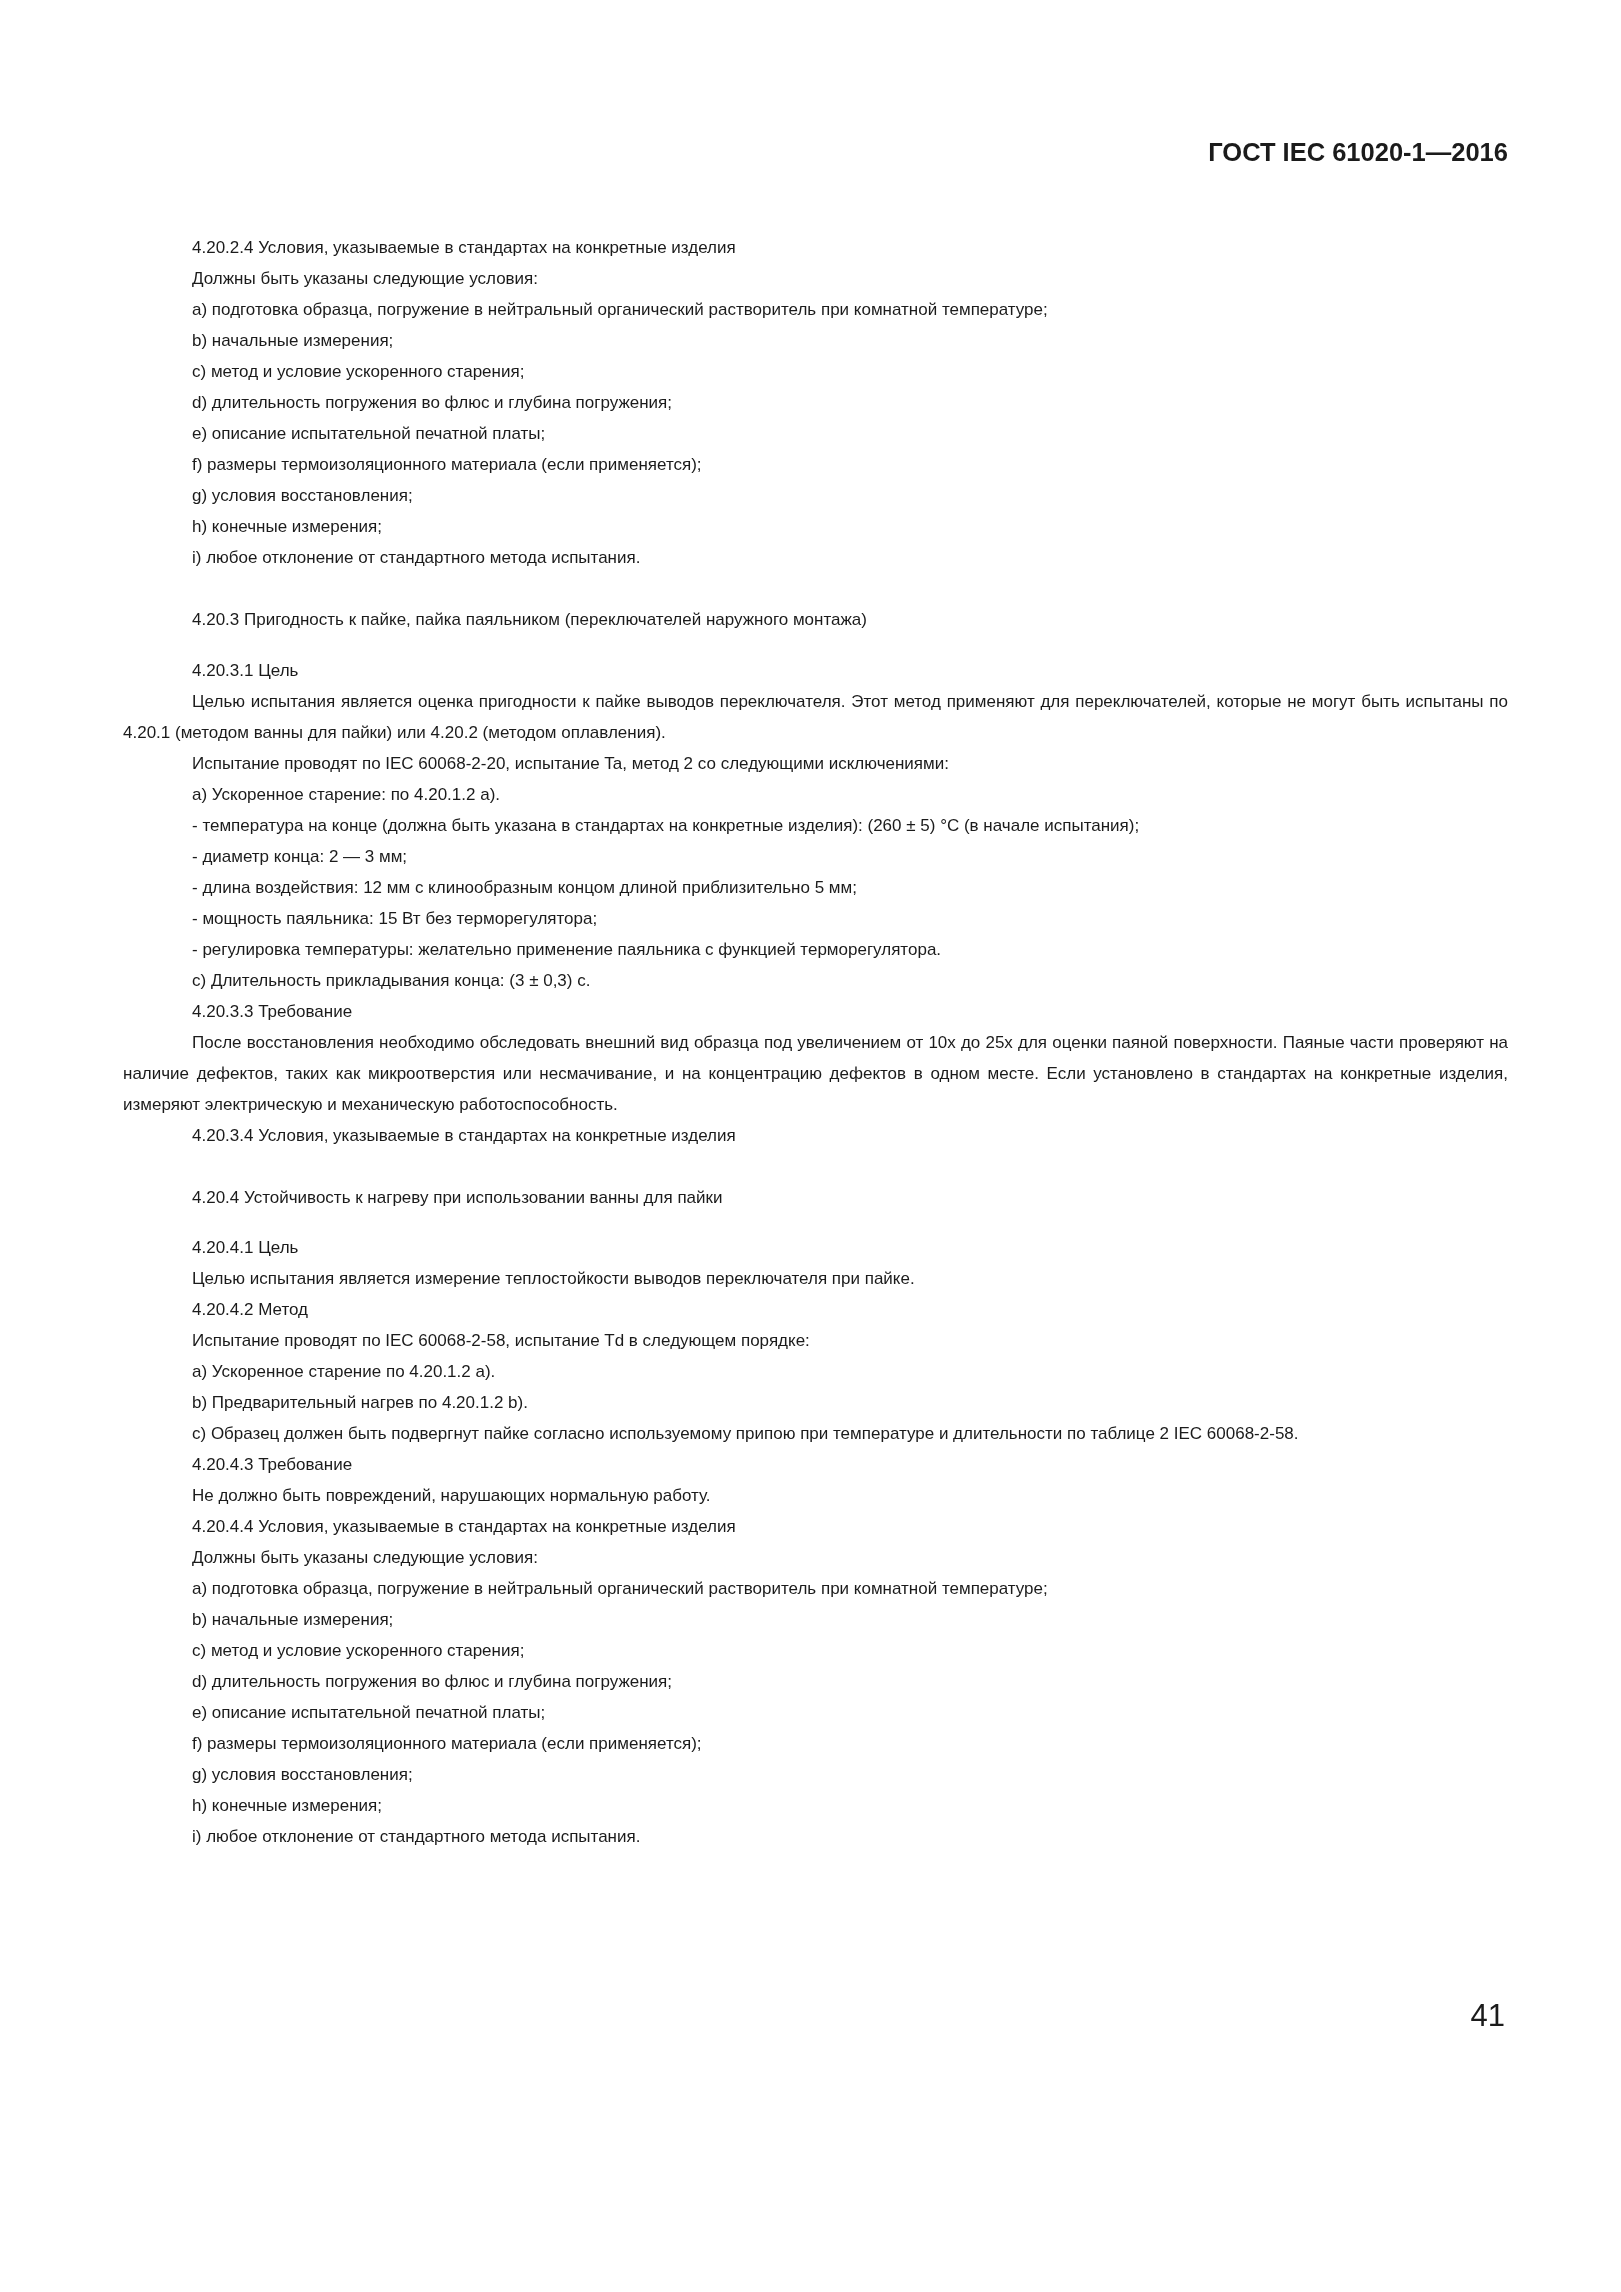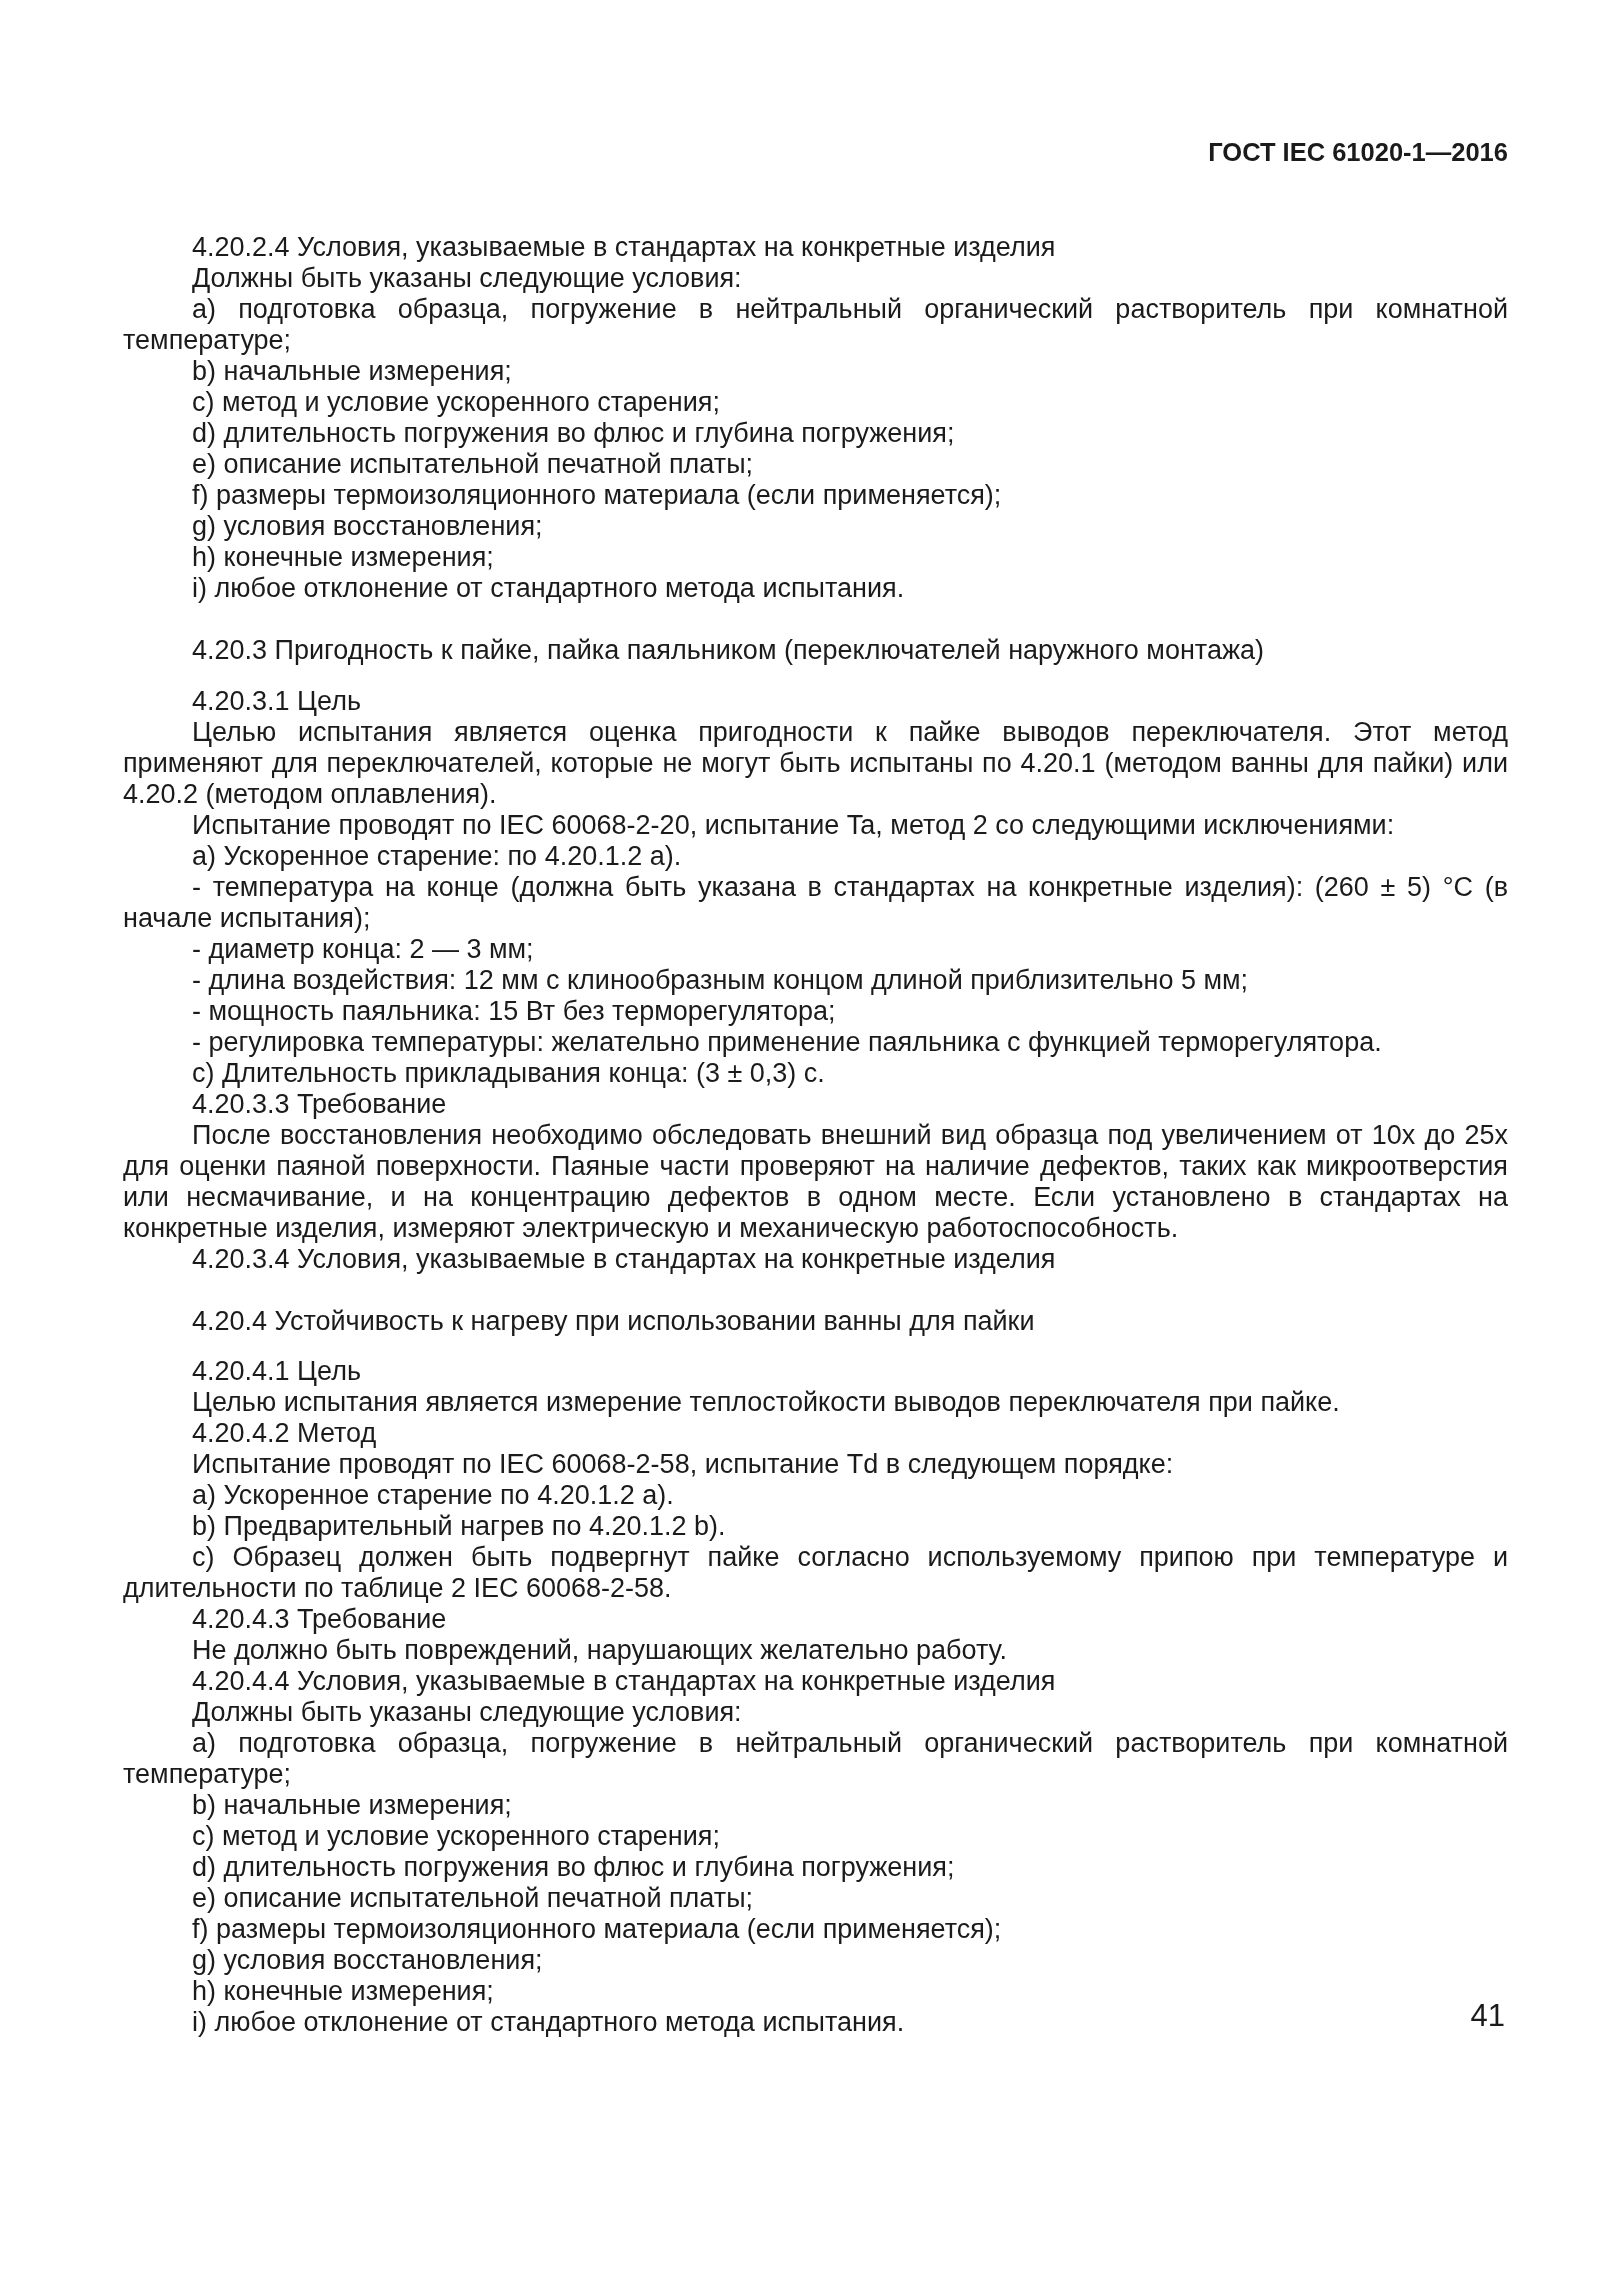--- a/index.html
+++ b/index.html
@@ -25,21 +25,21 @@
   }
   .doc-header {
     text-align: right;
     font-weight: bold;
     font-size: 25.5px;
     line-height: 30px;
     margin-bottom: 65px;
   }
   .content p {
     margin: 0;
-    font-size: 27px;
+    font-size: 17px;
     line-height: 31px;
     text-align: justify;
     text-indent: 69px;
     hyphens: auto;
     -webkit-hyphens: auto;
   }
   .content p.heading {
     font-weight: normal;
     text-align: left;
     margin: 31px 0 19.6px 0;
@@ -86,21 +86,21 @@
       <p class="body">4.20.3.4 Условия, указываемые в стандартах на конкретные изделия</p>
       <p class="heading">4.20.4 Устойчивость к нагреву при использовании ванны для пайки</p>
       <p class="body">4.20.4.1 Цель</p>
       <p class="body">Целью испытания является измерение теплостойкости выводов переключателя при пайке.</p>
       <p class="body">4.20.4.2 Метод</p>
       <p class="body">Испытание проводят по IEC 60068-2-58, испытание Td в следующем порядке:</p>
       <p class="body">a) Ускоренное старение по 4.20.1.2 a).</p>
       <p class="body">b) Предварительный нагрев по 4.20.1.2 b).</p>
       <p class="body">c) Образец должен быть подвергнут пайке согласно используемому припою при температуре и длительности по таблице 2 IEC 60068-2-58.</p>
       <p class="body">4.20.4.3 Требование</p>
-      <p class="body">Не должно быть повреждений, нарушающих желательно работу.</p>
+      <p class="body">Не должно быть повреждений, нарушающих нормальную работу.</p>
       <p class="body">4.20.4.4 Условия, указываемые в стандартах на конкретные изделия</p>
       <p class="body">Должны быть указаны следующие условия:</p>
       <p class="body">a) подготовка образца, погружение в нейтральный органический растворитель при комнатной температуре;</p>
       <p class="body">b) начальные измерения;</p>
       <p class="body">c) метод и условие ускоренного старения;</p>
       <p class="body">d) длительность погружения во флюс и глубина погружения;</p>
       <p class="body">e) описание испытательной печатной платы;</p>
       <p class="body">f) размеры термоизоляционного материала (если применяется);</p>
       <p class="body">g) условия восстановления;</p>
       <p class="body">h) конечные измерения;</p>

